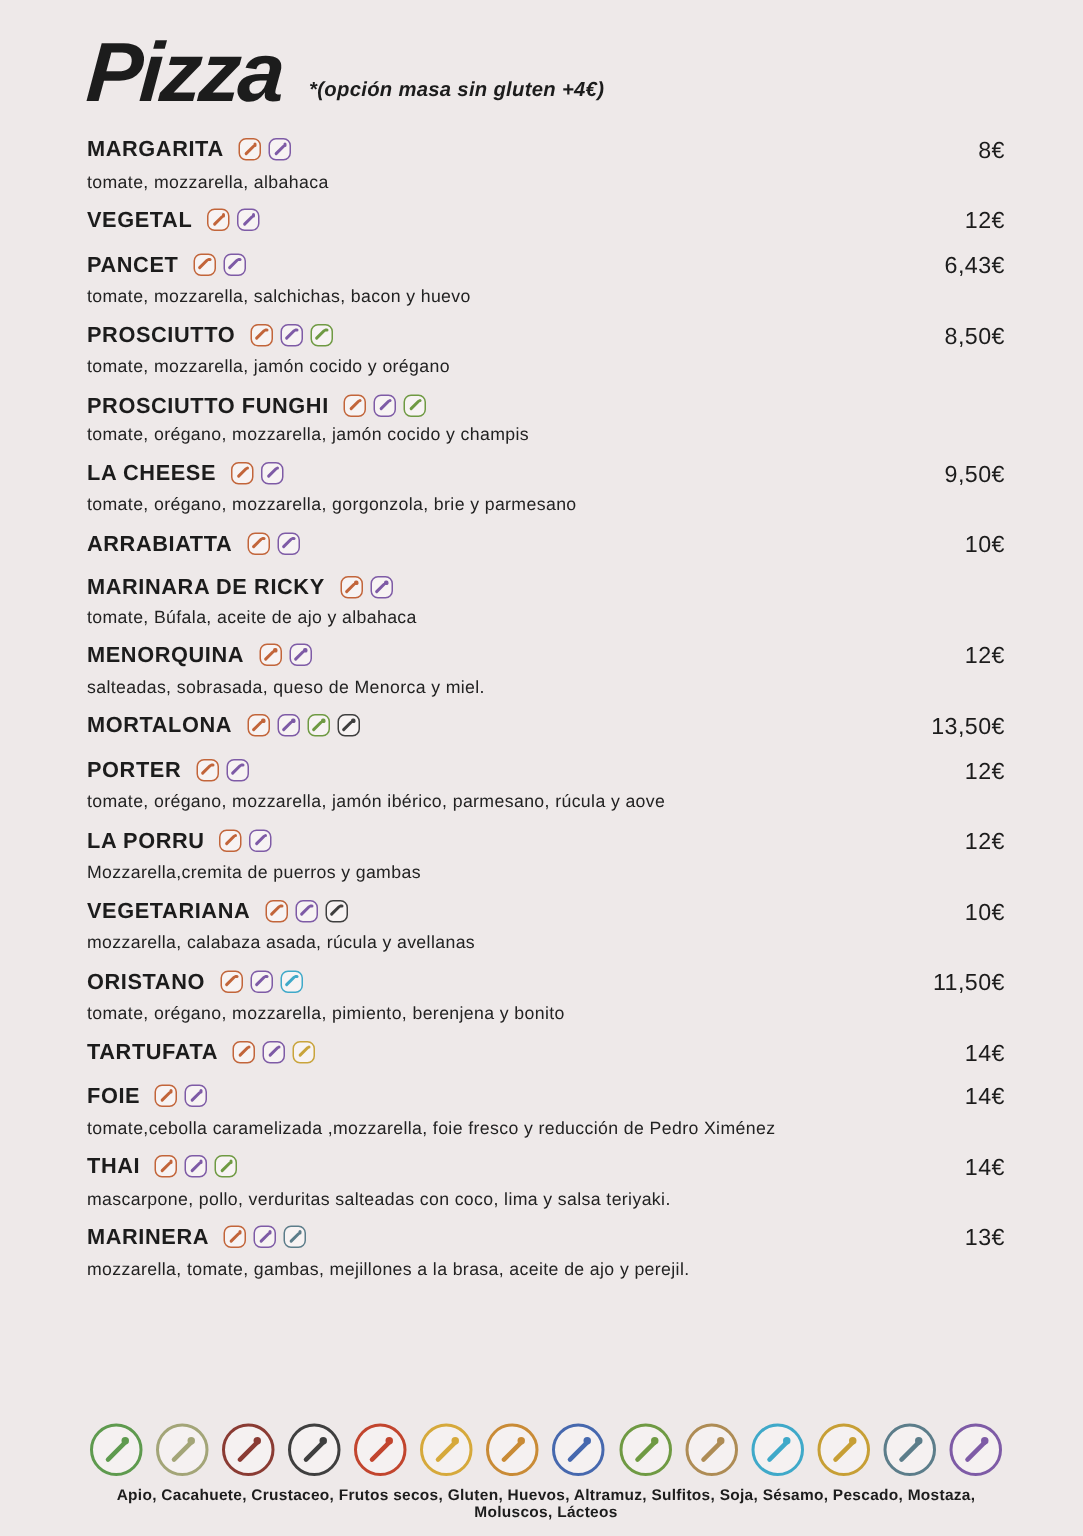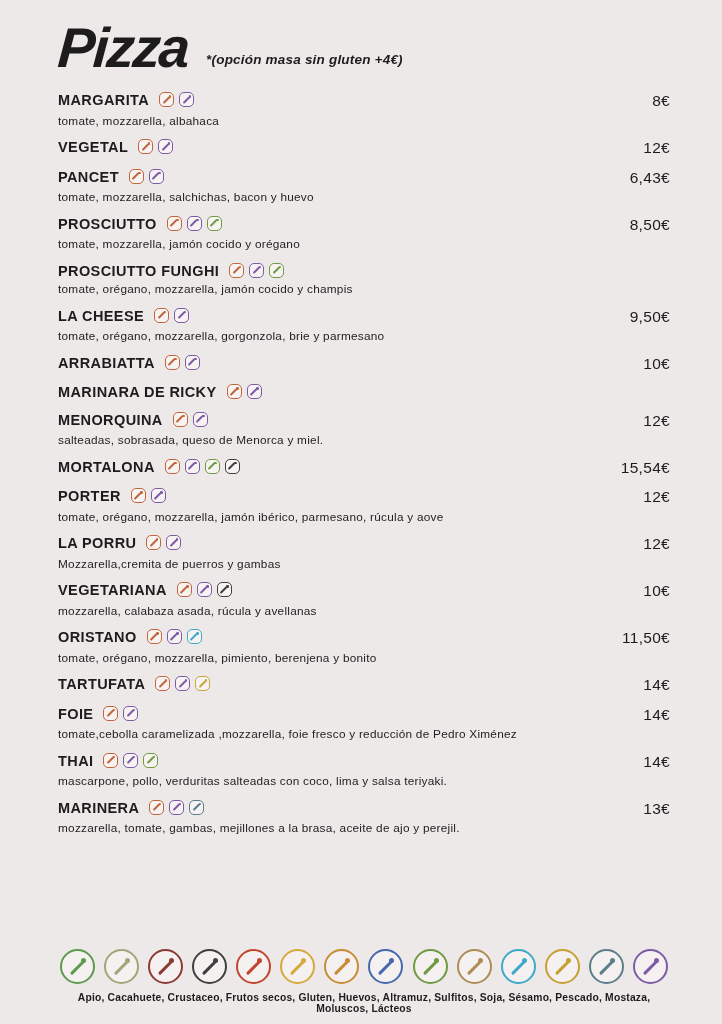--- a/index.html
+++ b/index.html
@@ -157,20 +157,21 @@
       </div>
       <div class="item">
         <div class="item-row">
           <span class="item-name">MARINARA DE RICKY</span>
           <span class="item-icons">
             <span class="al-icon" style="color: rgb(194, 101, 58);"></span>
             <span class="al-icon" style="color: rgb(126, 91, 166);"></span>
           </span>
           <span class="item-price"></span>
         </div>
+        <div class="item-desc">tomate, Búfala, aceite de ajo y albahaca</div>
       </div>
       <div class="item">
         <div class="item-row">
           <span class="item-name">MENORQUINA</span>
           <span class="item-icons">
             <span class="al-icon" style="color: rgb(194, 101, 58);"></span>
             <span class="al-icon" style="color: rgb(126, 91, 166);"></span>
           </span>
           <span class="item-price">12€</span>
         </div>
@@ -178,21 +179,21 @@
       </div>
       <div class="item">
         <div class="item-row">
           <span class="item-name">MORTALONA</span>
           <span class="item-icons">
             <span class="al-icon" style="color: rgb(194, 101, 58);"></span>
             <span class="al-icon" style="color: rgb(126, 91, 166);"></span>
             <span class="al-icon" style="color: rgb(111, 154, 67);"></span>
             <span class="al-icon" style="color: rgb(63, 63, 63);"></span>
           </span>
-          <span class="item-price">15,54€</span>
+          <span class="item-price">13,50€</span>
         </div>
       </div>
       <div class="item">
         <div class="item-row">
           <span class="item-name">PORTER</span>
           <span class="item-icons">
             <span class="al-icon" style="color: rgb(194, 101, 58);"></span>
             <span class="al-icon" style="color: rgb(126, 91, 166);"></span>
           </span>
           <span class="item-price">12€</span>

